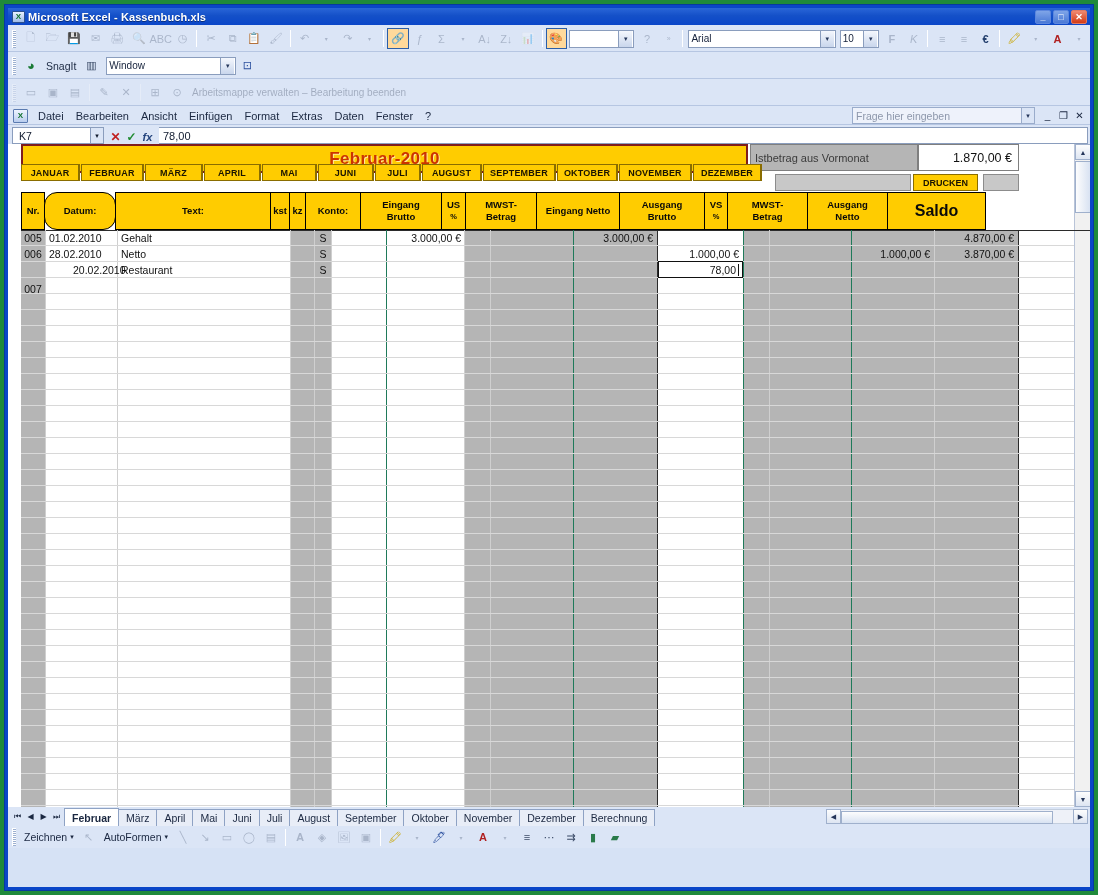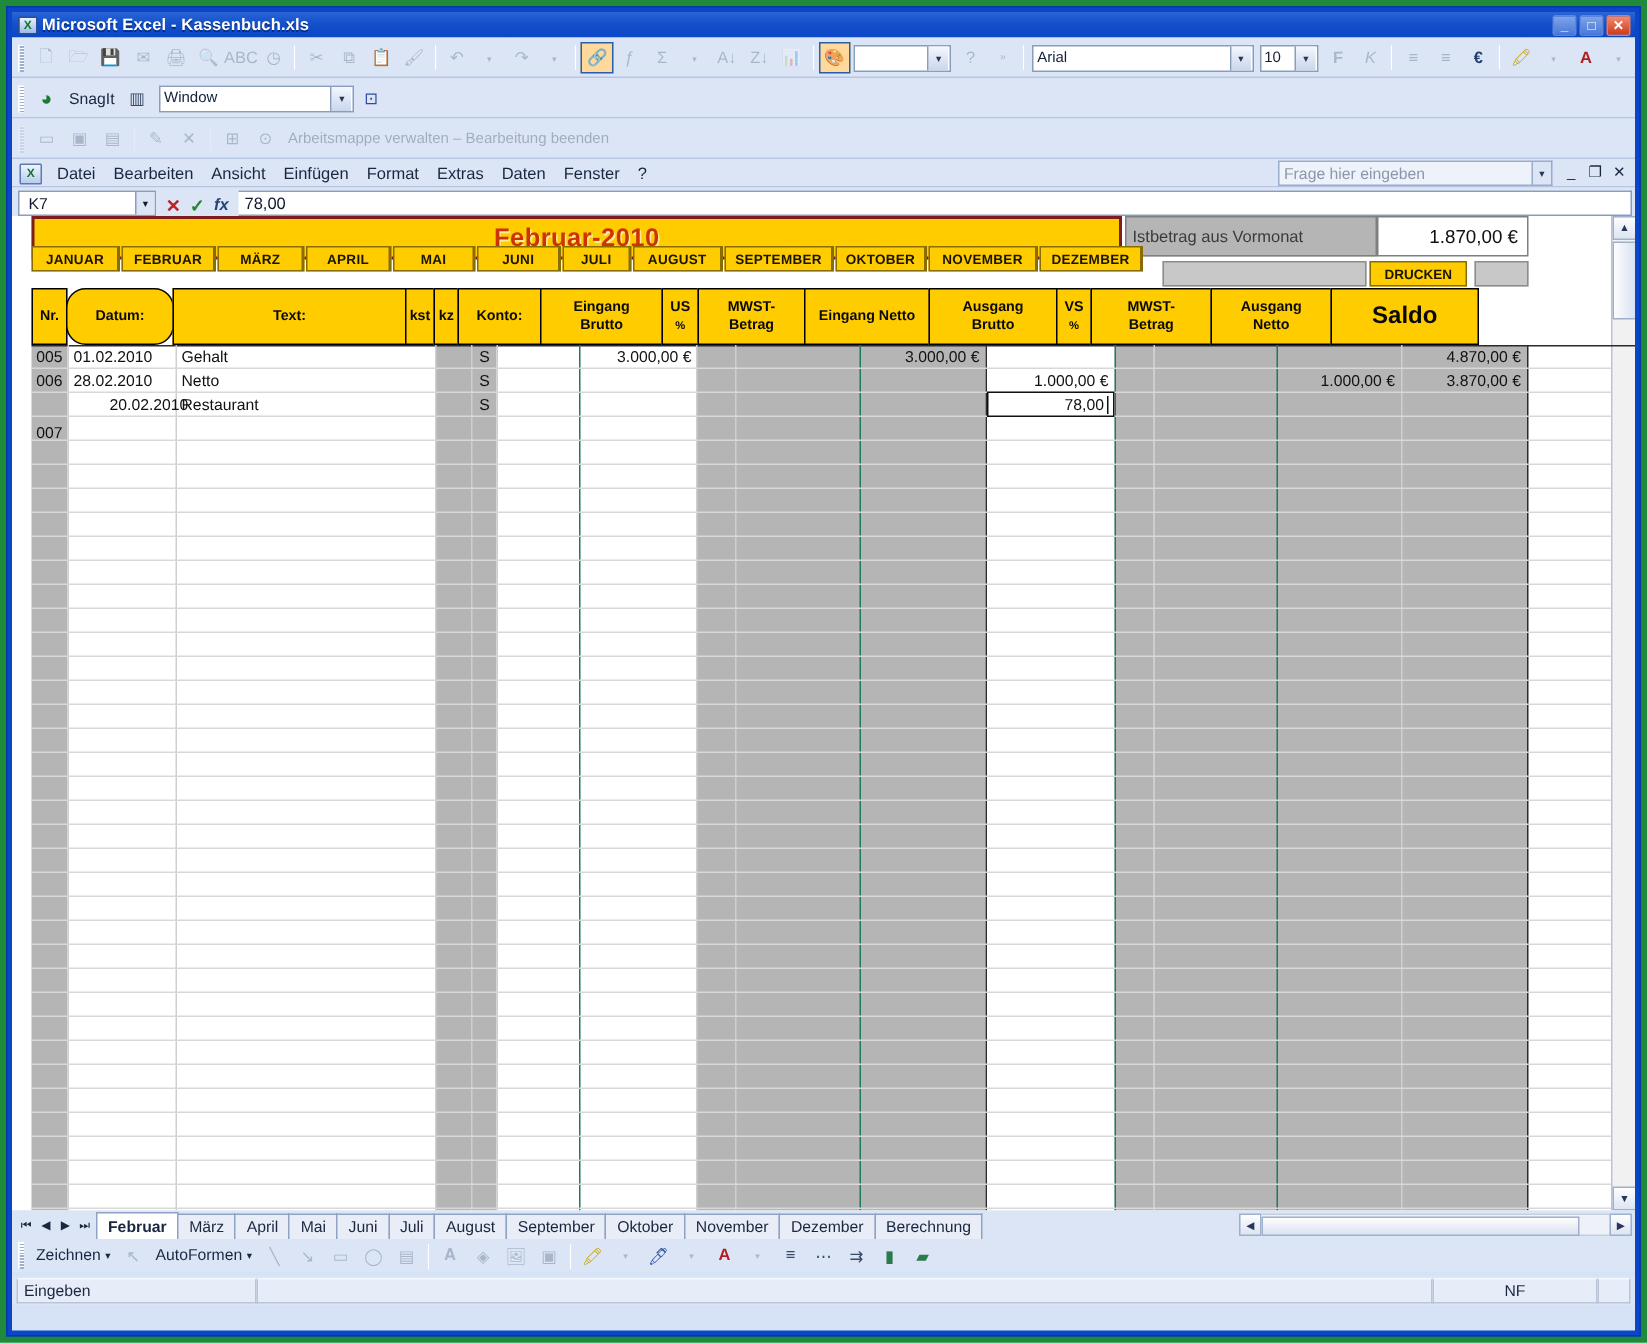--- a/index.html
+++ b/index.html
@@ -610,22 +610,16 @@
     <div class="tbtn-i faded" style="font-size:6px;">▾</div>
     <div class="tbtn-i" style="color:#b02020;font-weight:bold;">A</div>
     <div class="tbtn-i faded" style="font-size:6px;">▾</div>
     <div class="tbtn-i">≡</div>
     <div class="tbtn-i">⋯</div>
     <div class="tbtn-i">⇉</div>
     <div class="tbtn-i" style="color:#2a7a4a;">▮</div>
     <div class="tbtn-i" style="color:#2a7a4a;">▰</div>
   </div>
 
-  <div class="statusbar" style="bottom:17px;">
-    <div class="stcell" style="flex:0 0 160px;margin-left:3px;">Eingeben</div>
-    <div class="stcell" style="flex:1;"></div>
-    <div class="stcell" style="flex:0 0 110px;justify-content:center;">NF</div>
-    <div class="stcell" style="flex:0 0 22px;margin-right:3px;"></div>
-  </div>
 
 </div>
 </div>
 </div>
 
 </body></html>

